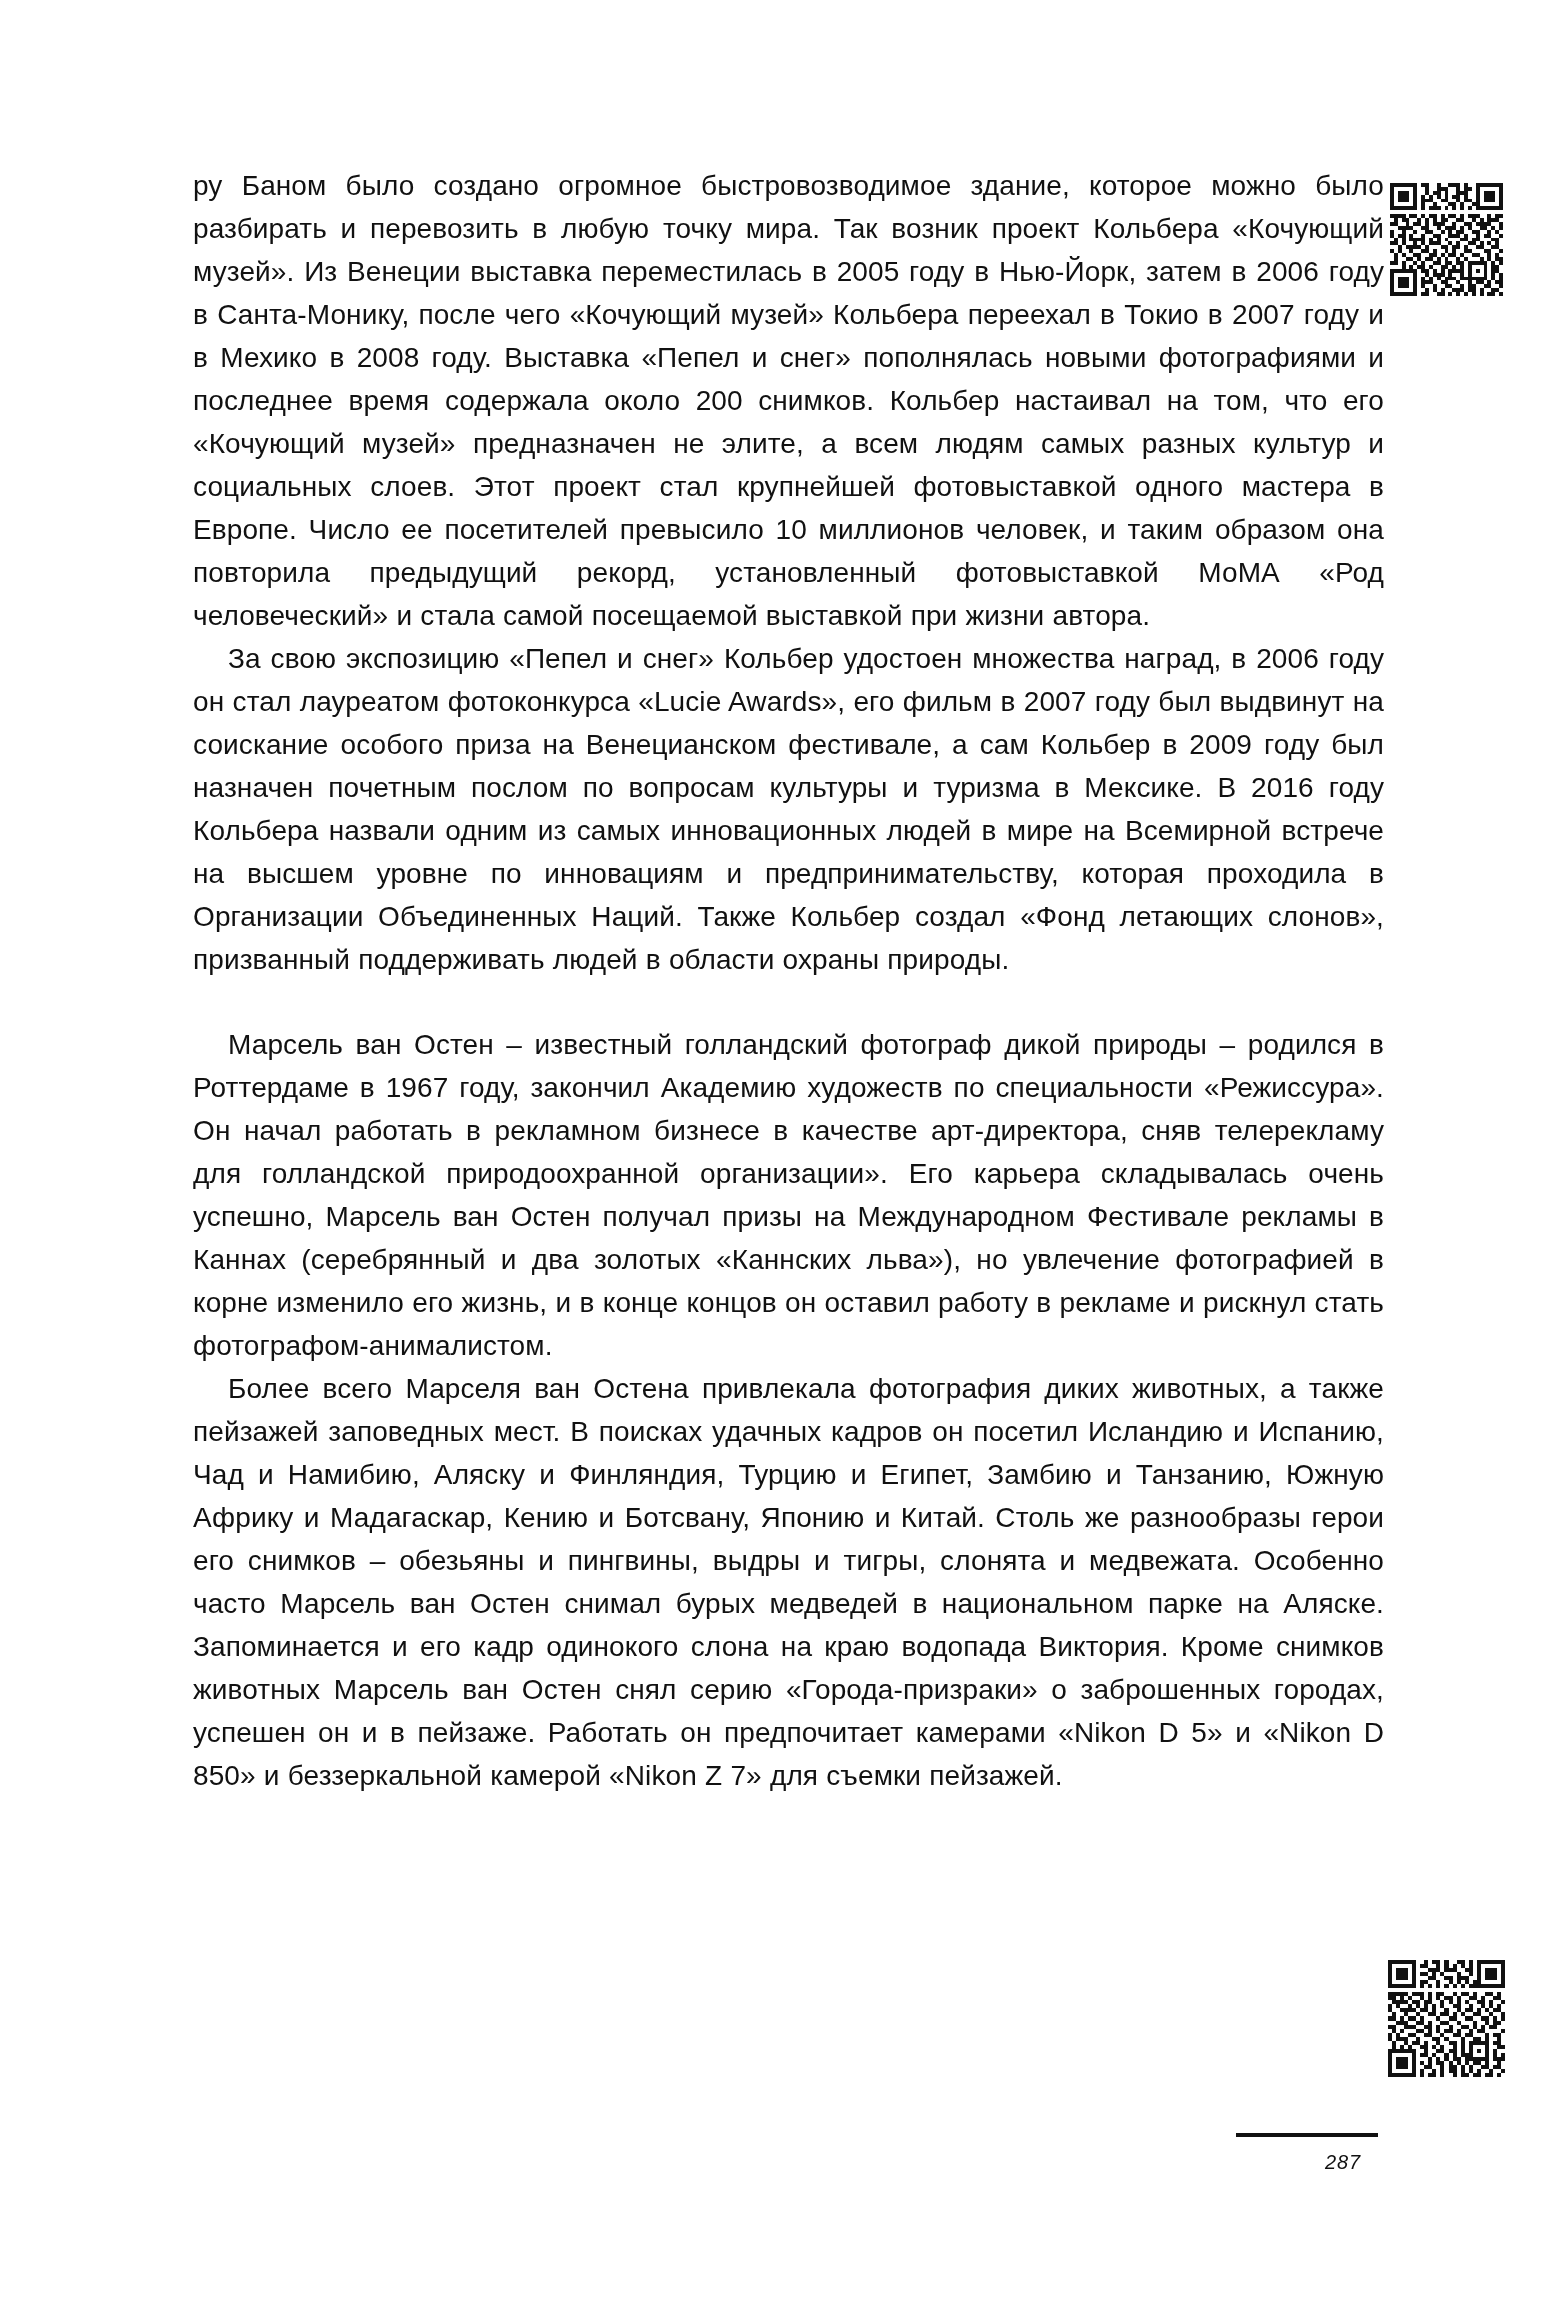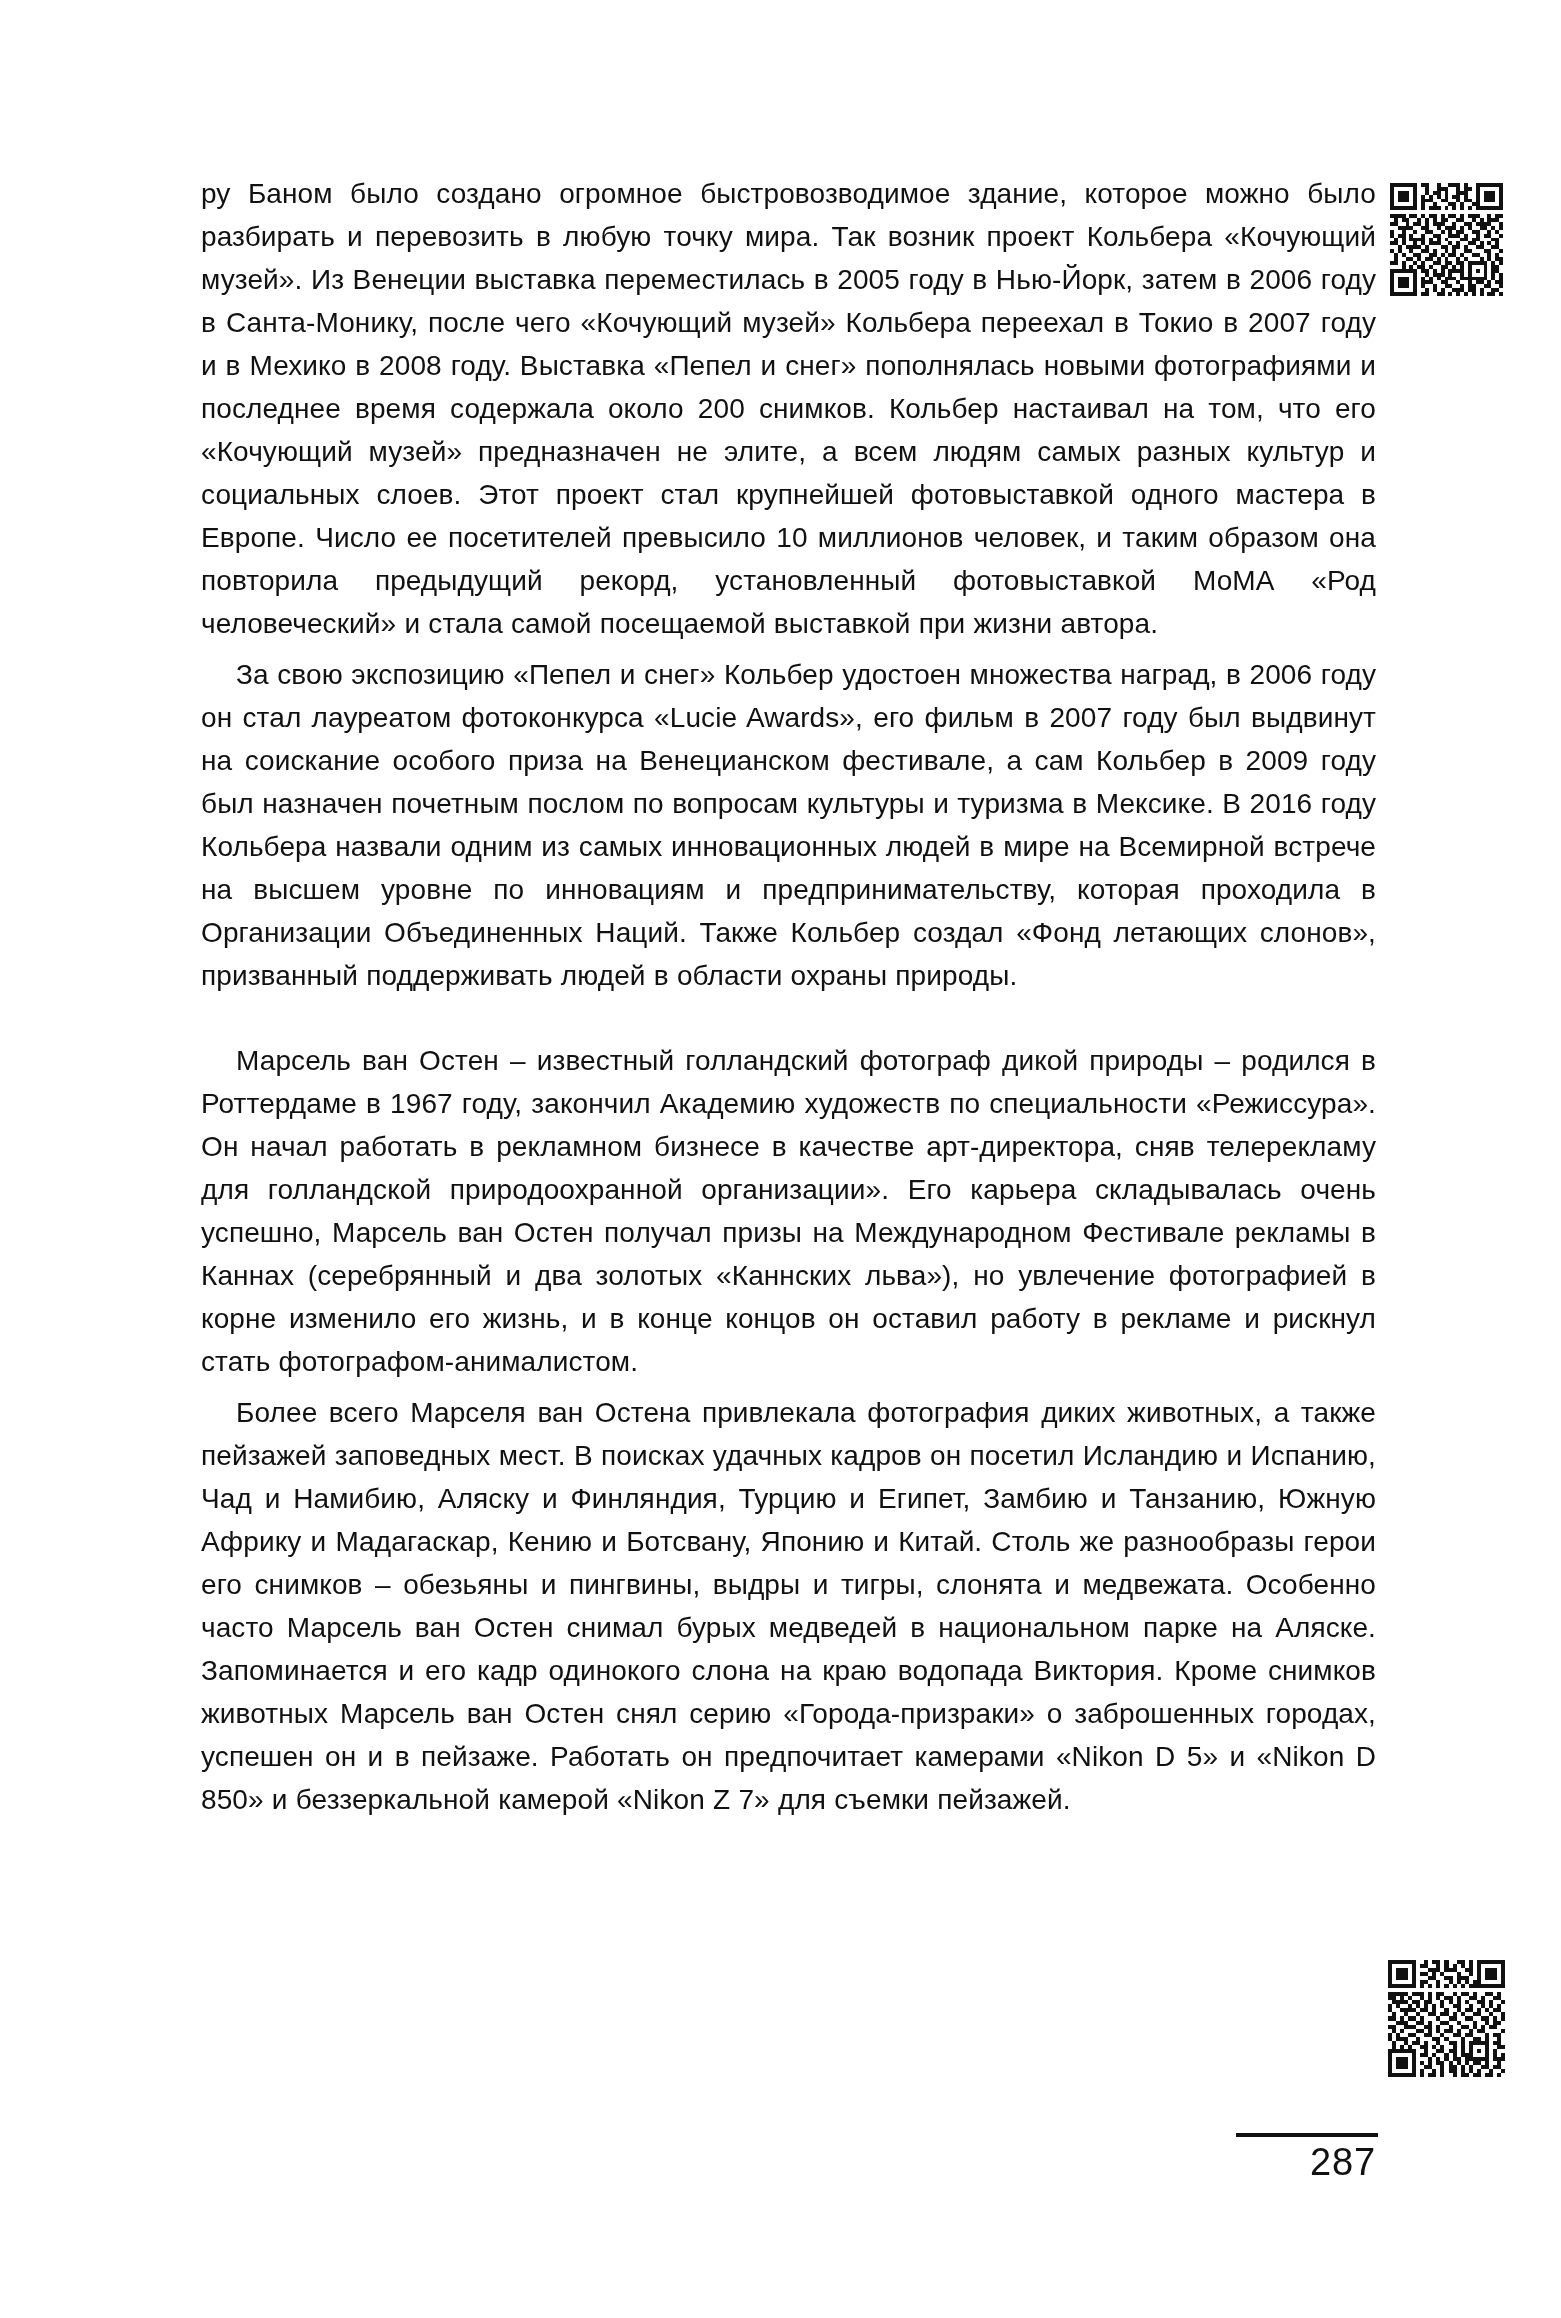--- a/index.html
+++ b/index.html
@@ -18,21 +18,21 @@
 
   
   .text-column {
     position: absolute;
     left: 193px;
     top: 164px;
     width: 1191px;
   }
 
   .para {
-    margin: 8px;
+    margin: 0;
     font-size: 28px;
     line-height: 43px;
     color: #111111;
     text-align: justify;
     text-justify: inter-word;
     letter-spacing: 0.1px;
     word-spacing: 0.3px;
     -webkit-font-smoothing: none;
   }
   .para + .para {
@@ -74,25 +74,26 @@
     width: 152px;
     text-align: center;
   }
   .footer-rule {
     width: 142px;
     height: 4px;
     background: #111111;
     margin: 0 0 6.4px 0;
   }
   .page-number {
-    font-size: 38px;
+    font-size: 20px;
     line-height: 38px;
     color: #111111;
     letter-spacing: 0.8px;
     padding-left: 62px;
+    font-style: italic;
   }
 </style>
 </head>
 <body>
 
 <div class="page">
 
   <div class="text-column">
 
     <p class="para">ру Баном было создано огромное быстровозводимое здание, которое можно было разбирать и перевозить в любую точку мира. Так возник проект Кольбера «Кочующий музей». Из Венеции выставка переместилась в 2005 году в Нью-Йорк, затем в 2006 году в Санта-Монику, после чего «Кочующий музей» Кольбера переехал в Токио в 2007 году и в Мехико в 2008 году. Выставка «Пепел и снег» пополнялась новыми фотографиями и последнее время содержала около 200 снимков. Кольбер настаивал на том, что его «Кочующий музей» предназначен не элите, а всем людям самых разных культур и социальных слоев. Этот проект стал крупнейшей фотовыставкой одного мастера в Европе. Число ее посетителей превысило 10 миллионов человек, и таким образом она повторила предыдущий рекорд, установленный фотовыставкой МоМА «Род человеческий» и стала самой посещаемой выставкой при жизни автора.</p>

